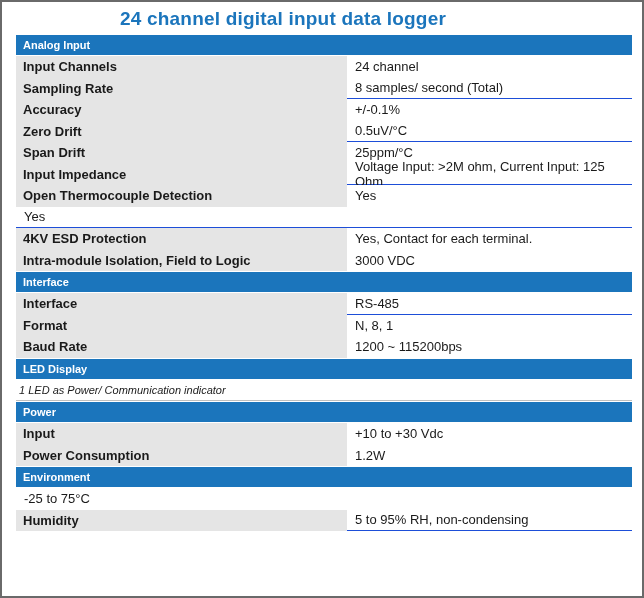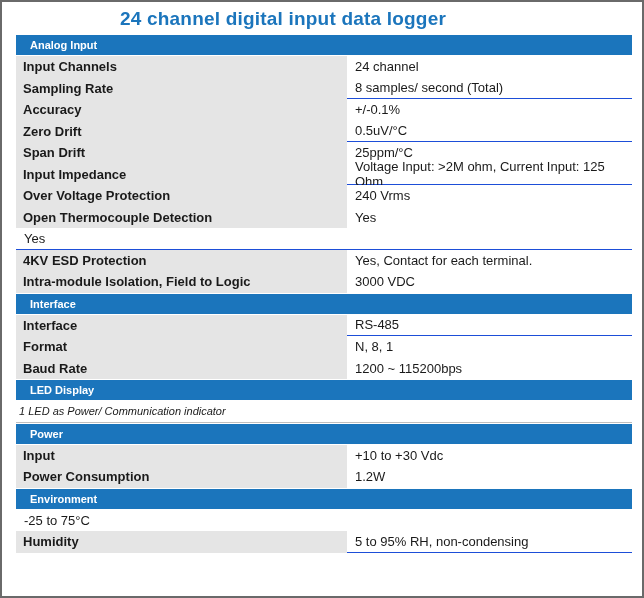--- a/index.html
+++ b/index.html
@@ -12,21 +12,21 @@
     margin:6px 0 0 8px; width:546px; text-align:center;
     font-size:19px; font-weight:bold; color:#1b75bc; letter-spacing:0.2px;
   }
   .spec-heading {
     margin:18px 0 0 14px; font-size:11px; font-weight:bold; color:#1b75bc;
   }
   .spec-table { margin:5px 12px 0 14px; width:616px; }
   .sec-header {
     box-sizing:border-box; height:20px; line-height:20px; margin:1px 0;
     background:#1b75bc; color:#ffffff; font-size:11px; font-weight:bold;
-    padding-left:14px;
+    padding-left:7px;
   }
   .row { display:flex; height:21.5px; }
   .cell { box-sizing:border-box; display:flex; align-items:center; font-size:13px; }
   .cell.label {
     width:331px; flex:0 0 331px; background:#e5e5e5;
     font-weight:bold; padding-left:7px;
   }
   .cell.value { flex:1; padding-left:8px; background:#ffffff; }
   .cell.value.divider { border-bottom:1px solid #1d4ed8; }
   .note-row {
@@ -58,24 +58,20 @@
         <div class="cell label">Zero Drift</div>
         <div class="cell value divider">0.5uV/°C</div>
       </div>
       <div class="row">
         <div class="cell label">Span Drift</div>
         <div class="cell value">25ppm/°C</div>
       </div>
       <div class="row">
         <div class="cell label">Input Impedance</div>
         <div class="cell value divider">Voltage Input: &gt;2M ohm, Current Input: 125 Ohm</div>
-      </div>
-      <div class="row">
-        <div class="cell label">Over Voltage Protection</div>
-        <div class="cell value">240 Vrms</div>
       </div>
       <div class="row">
         <div class="cell label">Open Thermocouple Detection</div>
         <div class="cell value">Yes</div>
       </div>
       <div class="row">
         <div class="cell value divider">Yes</div>
       </div>
       <div class="row">
         <div class="cell label">4KV ESD Protection</div>

